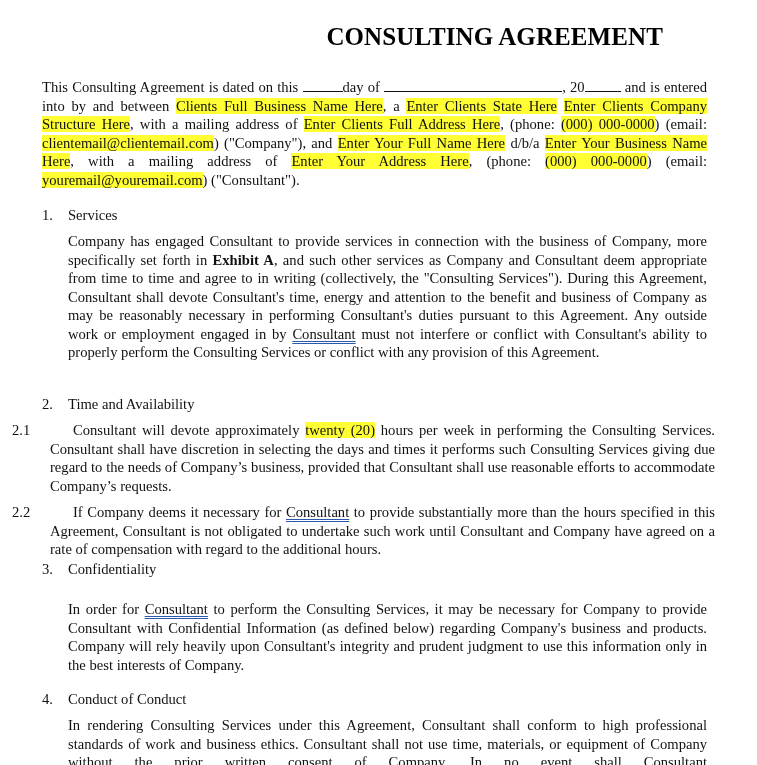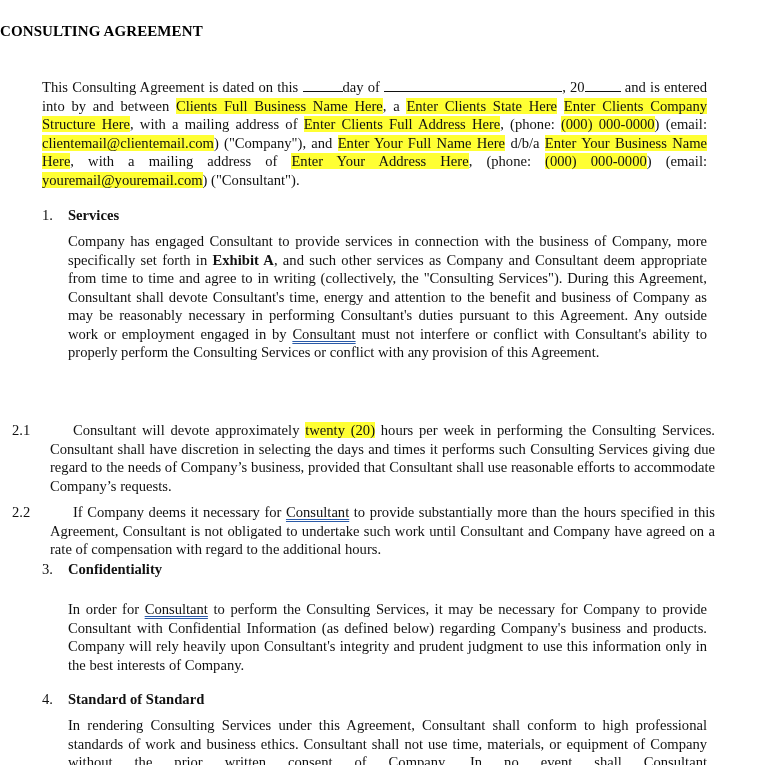--- a/index.html
+++ b/index.html
@@ -3,55 +3,56 @@
 <meta charset="utf-8">
 <style>
   html, body { margin: 0; padding: 0; background: #ffffff; }
   body {
     width: 757px; height: 765px; overflow: hidden; position: relative;
     font-family: "Liberation Serif", "DejaVu Serif", serif;
     color: #111111;
   }
   .page { position: absolute; left: 0; top: 0; width: 757px; height: 765px; }
   .title {
-    position: absolute; left: 0; top: 23px; width: 663px; text-align: left;
-    font-weight: bold; font-size: 15px; letter-spacing: 0.1px; color: #000;
+    position: absolute; left: 0; top: 23px; width: 663px; text-align: right;
+    font-weight: bold; font-size: 25px; letter-spacing: 0.1px; color: #000;
   }
   .para {
     position: absolute; font-size: 14.6px; line-height: 18.5px; text-align: justify;
     text-align-last: left;
   }
   .intro { left: 42px; top: 78px; width: 665px; }
   .hl { background: #ffff33; }
   .gram { text-decoration: underline; text-decoration-color: #2a5aa8; text-decoration-style: double; text-underline-offset: 2px; }
   .sec-head {
     position: absolute; left: 42px; font-size: 14.6px; line-height: 18px;
   }
   .sec-head .num { display: inline-block; width: 26px; }
-  .sec-head .label { font-weight: bold; }
+  .sec-head .label { font-weight: normal; }
   .sec-body { left: 68px; width: 639px; }
   .sub { left: 31px; width: 665px; }
   .sub .subnum { display: inline-block; width: 42px; }
   .sub-cont { padding-left: 19px; text-indent: -19px; }
   .blank { display: inline-block; border-bottom: 1px solid #111; height: 13px; vertical-align: baseline; }
 </style>
 </head>
 <body>
 
 <div class="page">
 
   <div class="title">CONSULTING AGREEMENT</div>
 
   <div class="para intro"><span>This Consulting Agreement is dated on this </span><span class="blank" style="width:40px"></span><span>day of </span><span class="blank" style="width:178px"></span><span>, 20</span><span class="blank" style="width:36px"></span><span> and is entered into by and between </span><span class="hl">Clients Full Business Name Here</span><span>, a </span><span class="hl">Enter Clients State Here</span><span> </span><span class="hl">Enter Clients Company Structure Here</span><span>, with a mailing address of </span><span class="hl">Enter Clients Full Address Here</span><span>, (phone: </span><span class="hl">(000) 000-0000</span><span>) (email: </span><span class="hl">clientemail@clientemail.com</span><span>) ("Company"), and </span><span class="hl">Enter Your Full Name Here</span><span> d/b/a </span><span class="hl">Enter Your Business Name Here</span><span>, with a mailing address of </span><span class="hl">Enter Your Address Here</span><span>, (phone: </span><span class="hl">(000) 000-0000</span><span>) (email: </span><span class="hl">youremail@youremail.com</span><span>)  ("Consultant").</span></div>
 
   <div class="sec-head" style="top:206px"><span class="num">1.</span><span class="label">Services</span></div>
   <div class="para sec-body" style="top:232px"><span>Company has engaged Consultant to provide services in connection with the business of Company, more specifically set forth in </span><b>Exhibit A</b><span>, and such other services as Company and Consultant deem appropriate from time to time and agree to in writing (collectively, the "Consulting Services"). During this Agreement, Consultant shall devote Consultant's time, energy and attention to the benefit and business of Company as may be reasonably necessary in performing Consultant's duties pursuant to this Agreement. Any outside work or employment engaged in by </span><span class="gram">Consultant</span><span> must not interfere or conflict with Consultant's ability to properly perform the Consulting Services or conflict with any provision of this Agreement.</span></div>
 
+  <div class="sec-head" style="top:395px"><span class="num">2.</span><span class="label">Time and Availability</span></div>
   <div class="para sub sub-cont" style="top:421px"><span class="subnum">2.1</span><span>Consultant will devote approximately </span><span class="hl">twenty (20)</span><span> hours per week in performing the Consulting Services. Consultant shall have discretion in selecting the days and times it performs such Consulting Services giving due regard to the needs of Company’s business, provided that Consultant shall use reasonable efforts to accommodate Company’s requests.</span></div>
   <div class="para sub sub-cont" style="top:503px"><span class="subnum">2.2</span><span>If Company deems it necessary for </span><span class="gram">Consultant</span><span> to provide substantially more than the hours specified in this Agreement, Consultant is not obligated to undertake such work until Consultant and Company have agreed on a rate of compensation with regard to the additional hours.</span></div>
 
   <div class="sec-head" style="top:560px"><span class="num">3.</span><span class="label">Confidentiality</span></div>
   <div class="para sec-body" style="top:600px"><span>In order for </span><span class="gram">Consultant</span><span> to perform the Consulting Services, it may be necessary for Company to provide Consultant with Confidential Information (as defined below) regarding Company's business and products. Company will rely heavily upon Consultant's integrity and prudent judgment to use this information only in the best interests of Company.</span></div>
 
-  <div class="sec-head" style="top:690px"><span class="num">4.</span><span class="label">Standard of Standard</span></div>
+  <div class="sec-head" style="top:690px"><span class="num">4.</span><span class="label">Conduct of Conduct</span></div>
   <div class="para sec-body" style="top:716px; text-align-last: justify;">In rendering Consulting Services under this Agreement, Consultant shall conform to high professional standards of work and business ethics. Consultant shall not use time, materials, or equipment of Company without the prior written consent of Company. In no event shall Consultant</div>
 
 </div>
 
 </body></html>

